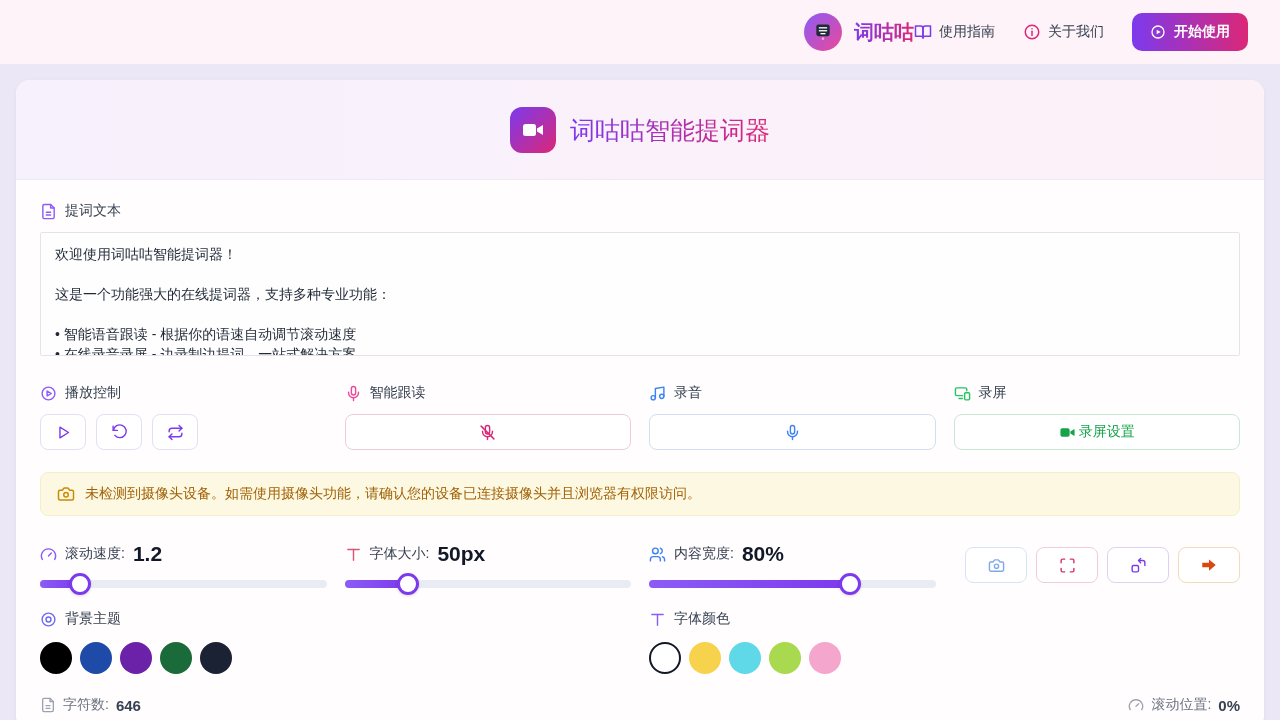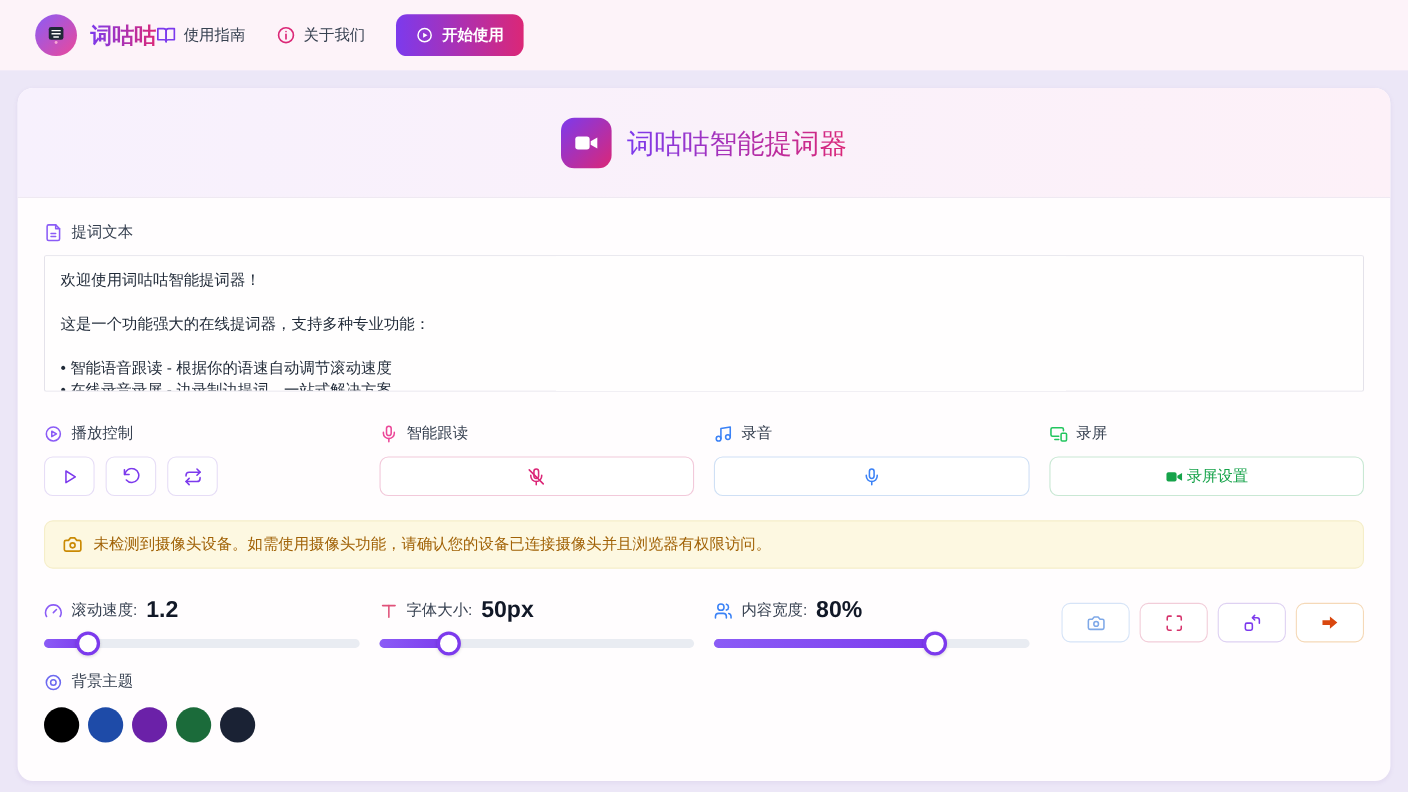--- a/index.html
+++ b/index.html
@@ -1,20 +1,20 @@
 <!DOCTYPE html>
 <html><head>
 <meta charset="utf-8">
 <style>
   * { margin:0; padding:0; box-sizing:border-box; }
   html,body { width:1280px; height:720px; overflow:hidden; }
   body { background:#ece7f7; font-family:"Liberation Sans","DejaVu Sans",sans-serif; color:#1f2937; }
 
   
-  .navbar { height:64px; background:#fdf3f9; display:flex; align-items:center; justify-content:flex-start; padding:0 32px; }
+  .navbar { height:64px; background:#fdf3f9; display:flex; align-items:center; justify-content:flex-end; padding:0 32px; }
   .nav-left { display:flex; align-items:center; gap:12px; }
   .logo-badge { width:38px; height:38px; border-radius:50%; background:linear-gradient(135deg,#8b5cf6,#ec4899); display:flex; align-items:center; justify-content:center; }
   .logo-title { font-size:20px; font-weight:bold; background:linear-gradient(90deg,#7c3aed,#db2777); -webkit-background-clip:text; background-clip:text; -webkit-text-fill-color:transparent; color:transparent; }
   .nav-right { display:flex; align-items:center; gap:28px; }
   .nav-link { display:flex; align-items:center; gap:7px; font-size:14px; color:#374151; cursor:pointer; }
   .nav-link .ic { display:flex; }
   .cta-btn { display:flex; align-items:center; gap:8px; background:linear-gradient(90deg,#7c3aed,#db2777); color:#fff; font-size:14px; font-weight:bold; border:none; border-radius:10px; padding:10px 18px; cursor:pointer; }
 
   
   .card { margin:16px 16px 10px 16px; background:#fffdfe; border-radius:14px; overflow:hidden; min-height:630px; box-shadow:0 1px 4px rgba(120,80,160,.08); }
@@ -363,18 +363,60 @@
           <span>背景主题</span>
         </div>
         <div class="swatch-row">
             <div class="swatch" style="background: rgb(0, 0, 0);"></div>
             <div class="swatch" style="background: rgb(30, 75, 168);"></div>
             <div class="swatch" style="background: rgb(107, 33, 168);"></div>
             <div class="swatch" style="background: rgb(27, 107, 58);"></div>
             <div class="swatch" style="background: rgb(26, 34, 52);"></div>
           </div>
       </div>
-    </div>
-
-    
+      <div>
+        <div class="sec-label">
+          <span class="ic">
+            <svg width="17" height="17" viewBox="0 0 24 24" fill="none" stroke="#8b5cf6" stroke-width="2" stroke-linecap="round">
+                <line x1="4" y1="5" x2="20" y2="5"></line>
+                <line x1="12" y1="5" x2="12" y2="20"></line>
+              </svg>
+          </span>
+          <span>字体颜色</span>
+        </div>
+        <div class="swatch-row">
+            <div class="swatch swatch-light" style="background: rgb(255, 255, 255);"></div>
+            <div class="swatch" style="background: rgb(247, 211, 77);"></div>
+            <div class="swatch" style="background: rgb(95, 217, 232);"></div>
+            <div class="swatch" style="background: rgb(168, 217, 79);"></div>
+            <div class="swatch" style="background: rgb(245, 166, 204);"></div>
+          </div>
+      </div>
+    </div>
+
+    
+    <div class="card-footer">
+      <div class="foot-item">
+        <span class="ic">
+          <svg width="16" height="16" viewBox="0 0 24 24" fill="none" stroke="#9ca3af" stroke-width="2" stroke-linecap="round" stroke-linejoin="round">
+              <path d="M15 2H6a2 2 0 0 0-2 2v16a2 2 0 0 0 2 2h12a2 2 0 0 0 2-2V7z"></path>
+              <path d="M15 2v5h5"></path>
+              <line x1="9" y1="13" x2="15" y2="13"></line>
+              <line x1="9" y1="17" x2="15" y2="17"></line>
+            </svg>
+        </span>
+        <span>字符数:</span>
+        <span class="foot-value">646</span>
+      </div>
+      <div class="foot-item">
+        <span class="ic">
+          <svg width="16" height="16" viewBox="0 0 24 24" fill="none" stroke="#9ca3af" stroke-width="2" stroke-linecap="round">
+              <path d="M3.3 19a10 10 0 1 1 17.4 0"></path>
+              <path d="m12 14 4-4"></path>
+            </svg>
+        </span>
+        <span>滚动位置:</span>
+        <span class="foot-value">0%</span>
+      </div>
+    </div>
 
   </div>
 </div>
 
 </body></html>

